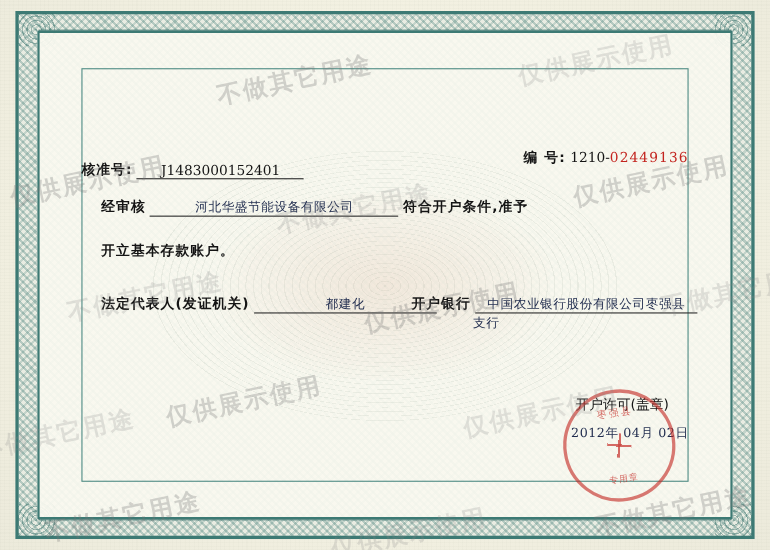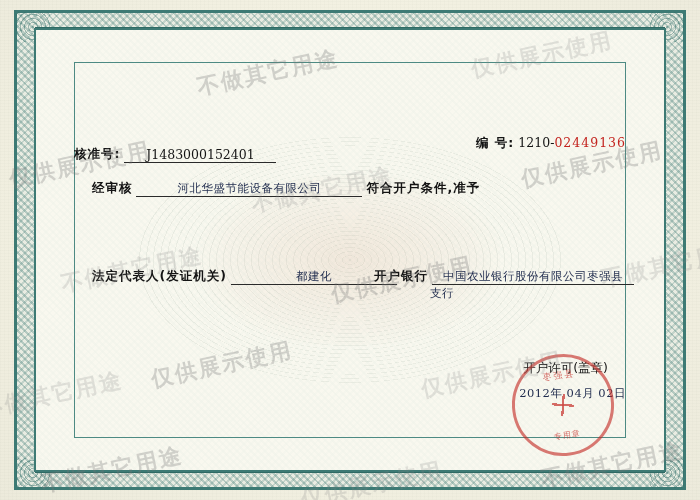--- a/index.html
+++ b/index.html
@@ -268,20 +268,21 @@
       <span class="label">编  号:</span>
       <span class="value">1210-</span><span class="num-red">02449136</span>
     </div>
 
     <div class="row" id="line-main-1">
       <span class="label">经审核</span>
       <span class="underline handwriting" style="min-width:210px; padding:0 8px;">河北华盛节能设备有限公司</span>
       <span class="label" style="margin-left:0;">符合开户条件,准予</span>
     </div>
 
+    <div class="row label" id="line-main-2">开立基本存款账户。</div>
 
     <div class="row" id="row-legal">
       <span class="label">法定代表人(发证机关)</span>
       <span class="underline handwriting" style="min-width:150px; padding:0 8px;">都建化</span>
     </div>
 
     <div class="row" id="row-bank">
       <span class="label">开户银行</span>
       <span class="underline handwriting" style="min-width:190px; padding:0 6px;">中国农业银行股份有限公司枣强县</span>
     </div>

